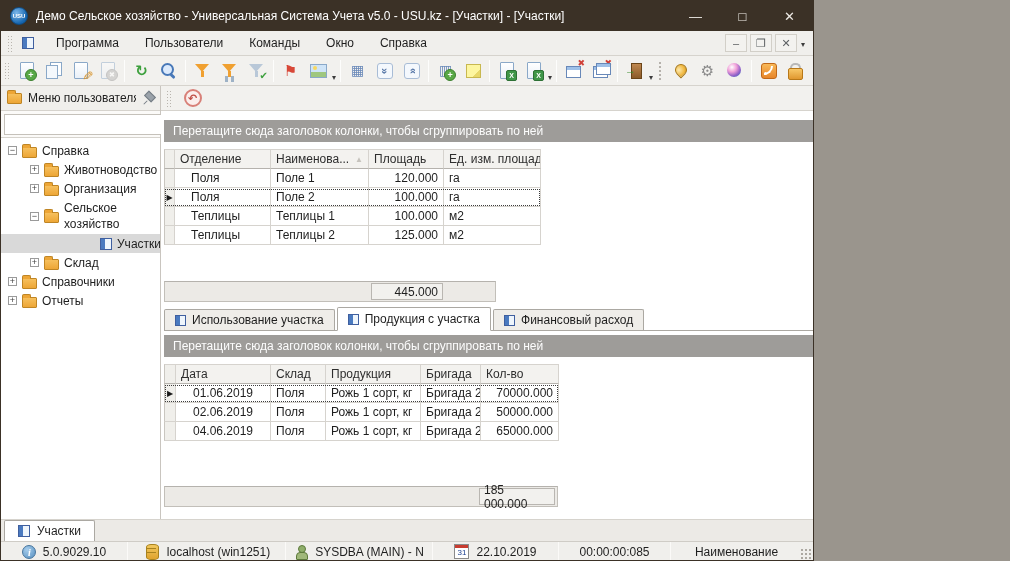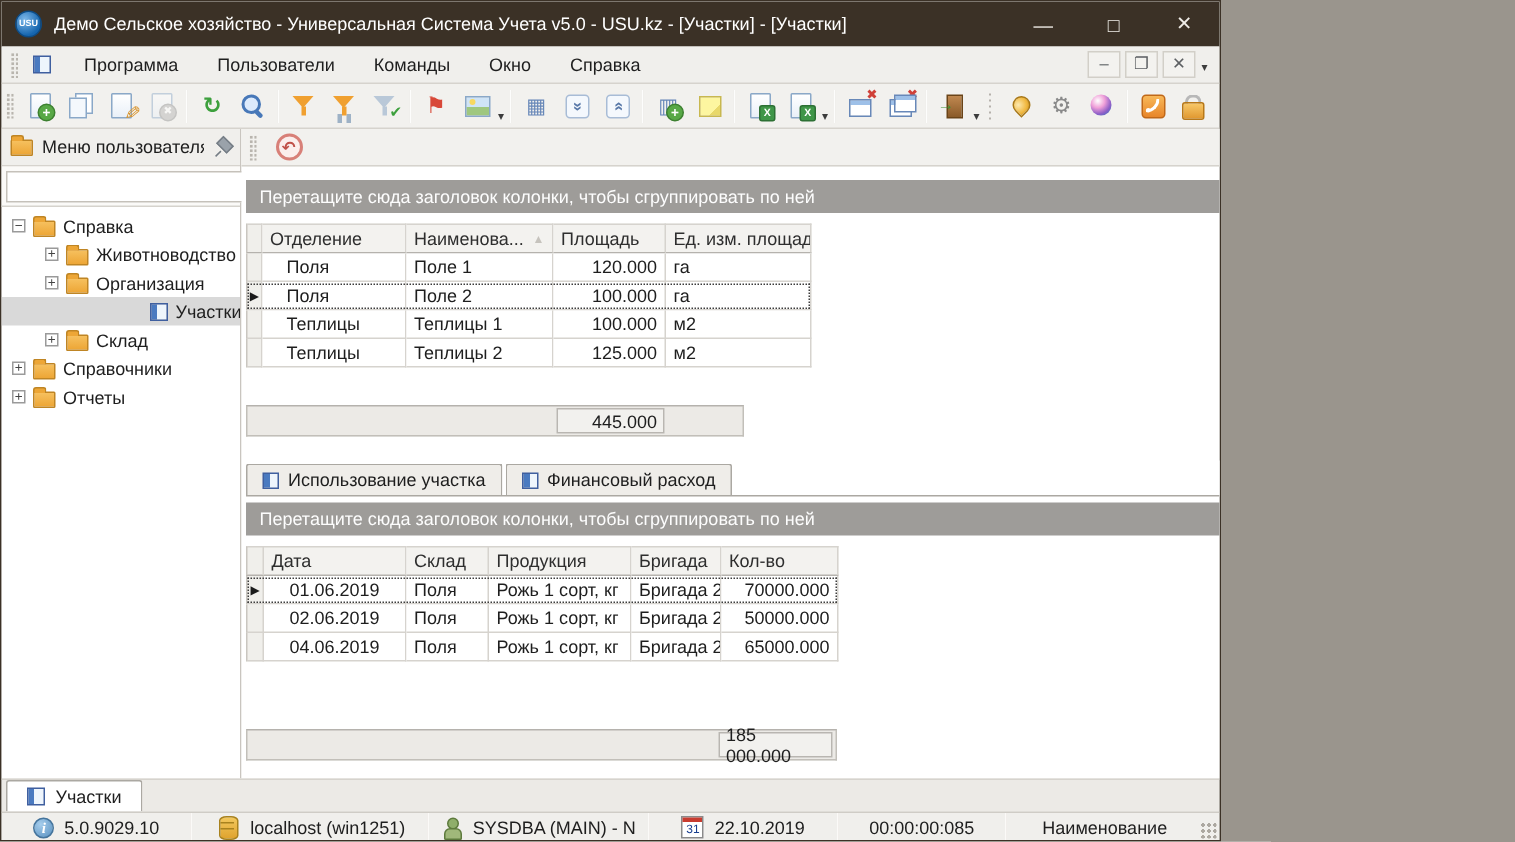--- a/index.html
+++ b/index.html
@@ -130,21 +130,21 @@
   .ctr{justify-content:center}
   .ind1{padding-left:16px !important}
   .u0{width:11px}.u1{width:96px}.u2{width:98px}.u3{width:75px}.u4{width:97px}
   .l0{width:12px}.l1{width:95px}.l2{width:55px}.l3{width:95px}.l4{width:60px}.l5{width:78px}
   .gr.selected{outline:1px dotted #3c3c3c;outline-offset:-2px}
   .rowarrow{font-size:8px;color:#1a1a1a;width:100%;text-align:center}
   .sort{color:#c6c3bd;font-size:8px;margin-left:auto;padding-left:3px}
   .spacer-head{justify-content:space-between}
 
   .footer{position:absolute;height:21px;background:#eceae6;border:1px solid #c2bfb9;border-top:1px solid #b5b2ad}
-  .f1{left:3px;top:184px;width:332px}
+  .f1{left:3px;top:195px;width:332px}
   .f2{left:3px;top:400px;width:394px}
   .fcell{position:absolute;top:1px;height:17px;background:#f2f1ee;border:1px solid #b9b6b1;display:flex;align-items:center;justify-content:flex-end;padding:0 4px}
   .fc1{left:206px;width:72px}
   .fc2{left:314px;width:76px}
 
   .tabstrip{position:absolute;left:3px;top:221px;width:843px;height:24px;display:flex;align-items:flex-end;border-bottom:1px solid #aba8a2;background:#fff}
   .tab{height:21px;display:flex;align-items:center;gap:6px;padding:0 10px;background:#efede9;border:1px solid #aba8a2;border-bottom:none;border-radius:2px 2px 0 0;margin-right:2px;white-space:nowrap}
   .tab.active{height:24px;background:#fff;position:relative;z-index:2;margin-bottom:-1px;border-bottom:1px solid #fff}
   .tab .wicon{width:11px;height:11px}
 
@@ -341,20 +341,25 @@
       <div class="trow">
         <span class="exp plus ml1"></span>
         <span class="folder"></span>
         <span class="tlabel">Животноводство</span>
       </div>
       <div class="trow">
         <span class="exp plus ml1"></span>
         <span class="folder"></span>
         <span class="tlabel">Организация</span>
       </div>
+      <div class="trow">
+        <span class="exp minus ml1"></span>
+        <span class="folder"></span>
+        <span class="tlabel wrap">Сельское хозяйство</span>
+      </div>
       <div class="trow selected">
         <span class="wicon ml2"></span>
         <span class="tlabel">Участки</span>
       </div>
       <div class="trow">
         <span class="exp plus ml1"></span>
         <span class="folder"></span>
         <span class="tlabel">Склад</span>
       </div>
       <div class="trow">
@@ -424,20 +429,24 @@
     </div>
     <div class="footer f1">
       <span class="fcell fc1">445.000</span>
     </div>
 
     <div class="tabstrip">
       <span class="tab">
           <span class="wicon"></span>
           <span>Использование участка</span>
         </span>
+      <span class="tab active">
+          <span class="wicon"></span>
+          <span>Продукция с участка</span>
+        </span>
       <span class="tab">
           <span class="wicon"></span>
           <span>Финансовый расход</span>
         </span>
     </div>
 
     <div class="groupbar gb2">Перетащите сюда заголовок колонки, чтобы сгруппировать по ней</div>
     <div class="grid gl">
       <div class="gr gh">
         <span class="gc l0"></span>

